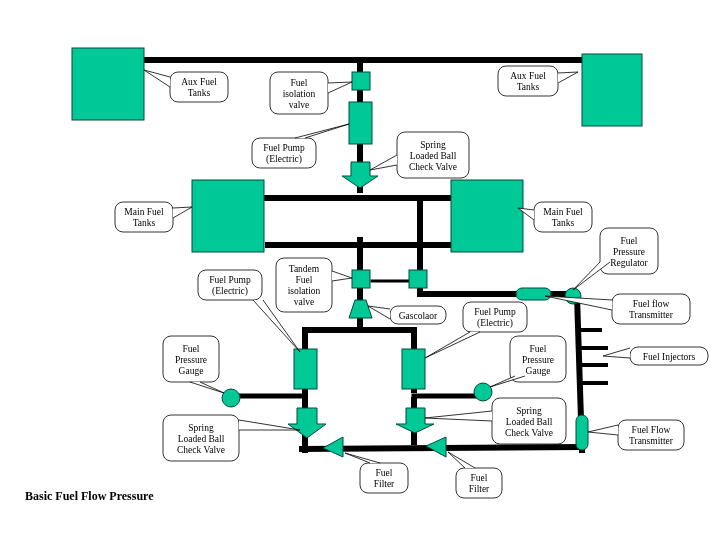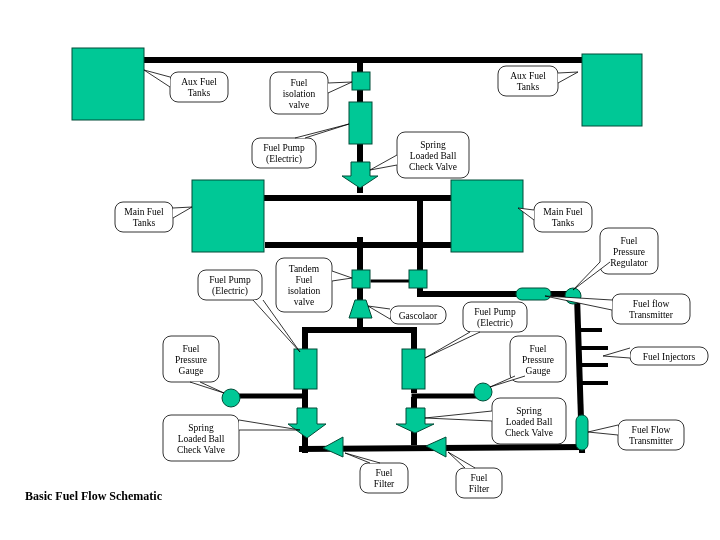--- a/index.html
+++ b/index.html
@@ -189,13 +189,13 @@
       </g>
       <g>
         <rect x="456" y="468" width="46" height="30" rx="8" fill="#ffffff" stroke="#000" stroke-width="0.8"></rect>
         <path d="M465,468 L448,452 L475,468" fill="#fff" stroke="#000" stroke-width="0.8"></path>
         <text x="479" y="481" text-anchor="middle" class="callout-text">Fuel</text>
         <text x="479" y="492" text-anchor="middle" class="callout-text">Filter</text>
       </g>
     </g>
 </svg>
 
-<div class="title">Basic Fuel Flow Schematic</div>
+<div class="title">Basic Fuel Flow Pressure</div>
 
 </body></html>

